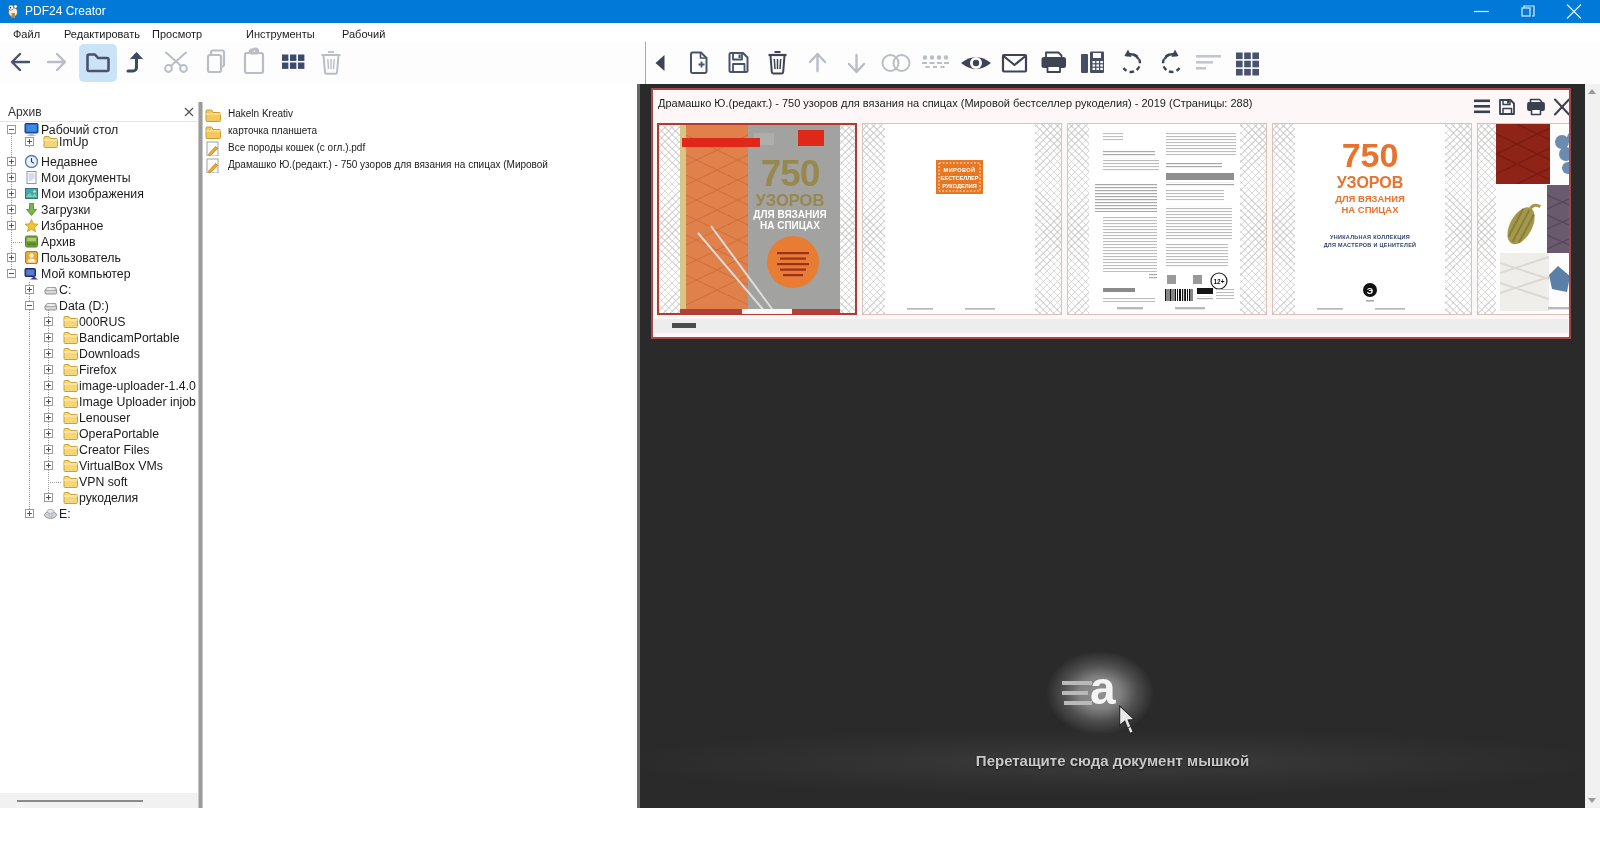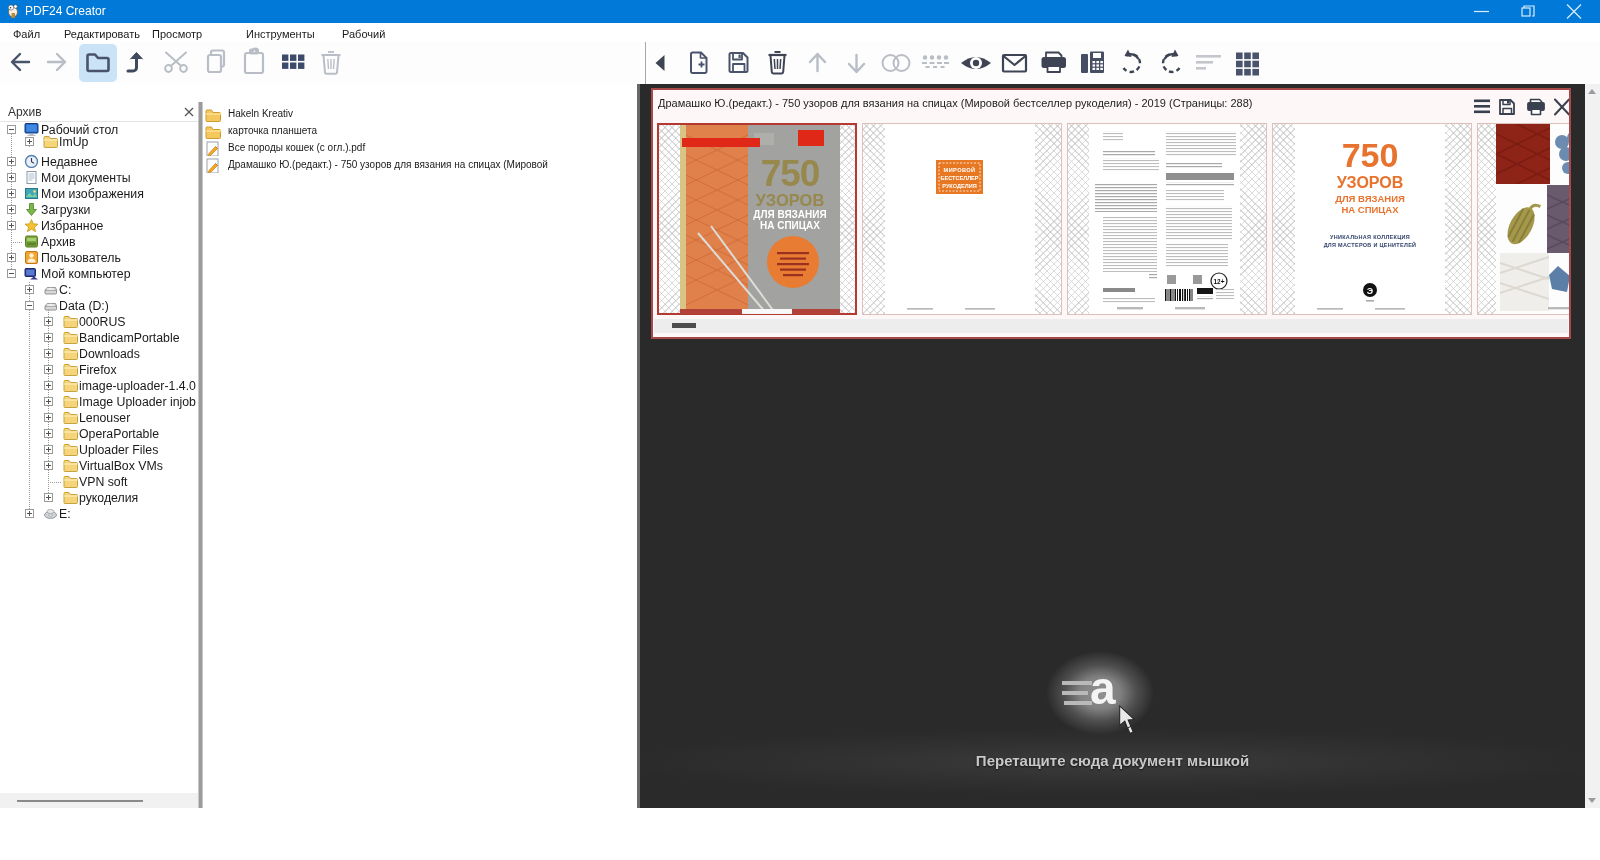--- a/index.html
+++ b/index.html
@@ -472,21 +472,21 @@
           <svg class="ticon" style="left:63px" width="16" height="15">
             <use href="#i-folder"></use>
           </svg>
           <span class="lbl" style="left:79px">OperaPortable</span>
         </div>
       <div class="trow" style="left:0;top:340px;width:198px">
           <span class="exp plus" style="left:44px"></span>
           <svg class="ticon" style="left:63px" width="16" height="15">
             <use href="#i-folder"></use>
           </svg>
-          <span class="lbl" style="left:79px">Uploader Files</span>
+          <span class="lbl" style="left:79px">Creator Files</span>
         </div>
       <div class="trow" style="left:0;top:356px;width:198px">
           <span class="exp plus" style="left:44px"></span>
           <svg class="ticon" style="left:63px" width="16" height="15">
             <use href="#i-folder"></use>
           </svg>
           <span class="lbl" style="left:79px">VirtualBox VMs</span>
         </div>
       <div class="trow" style="left:0;top:372px;width:198px">
           <svg class="ticon" style="left:63px" width="16" height="15">

